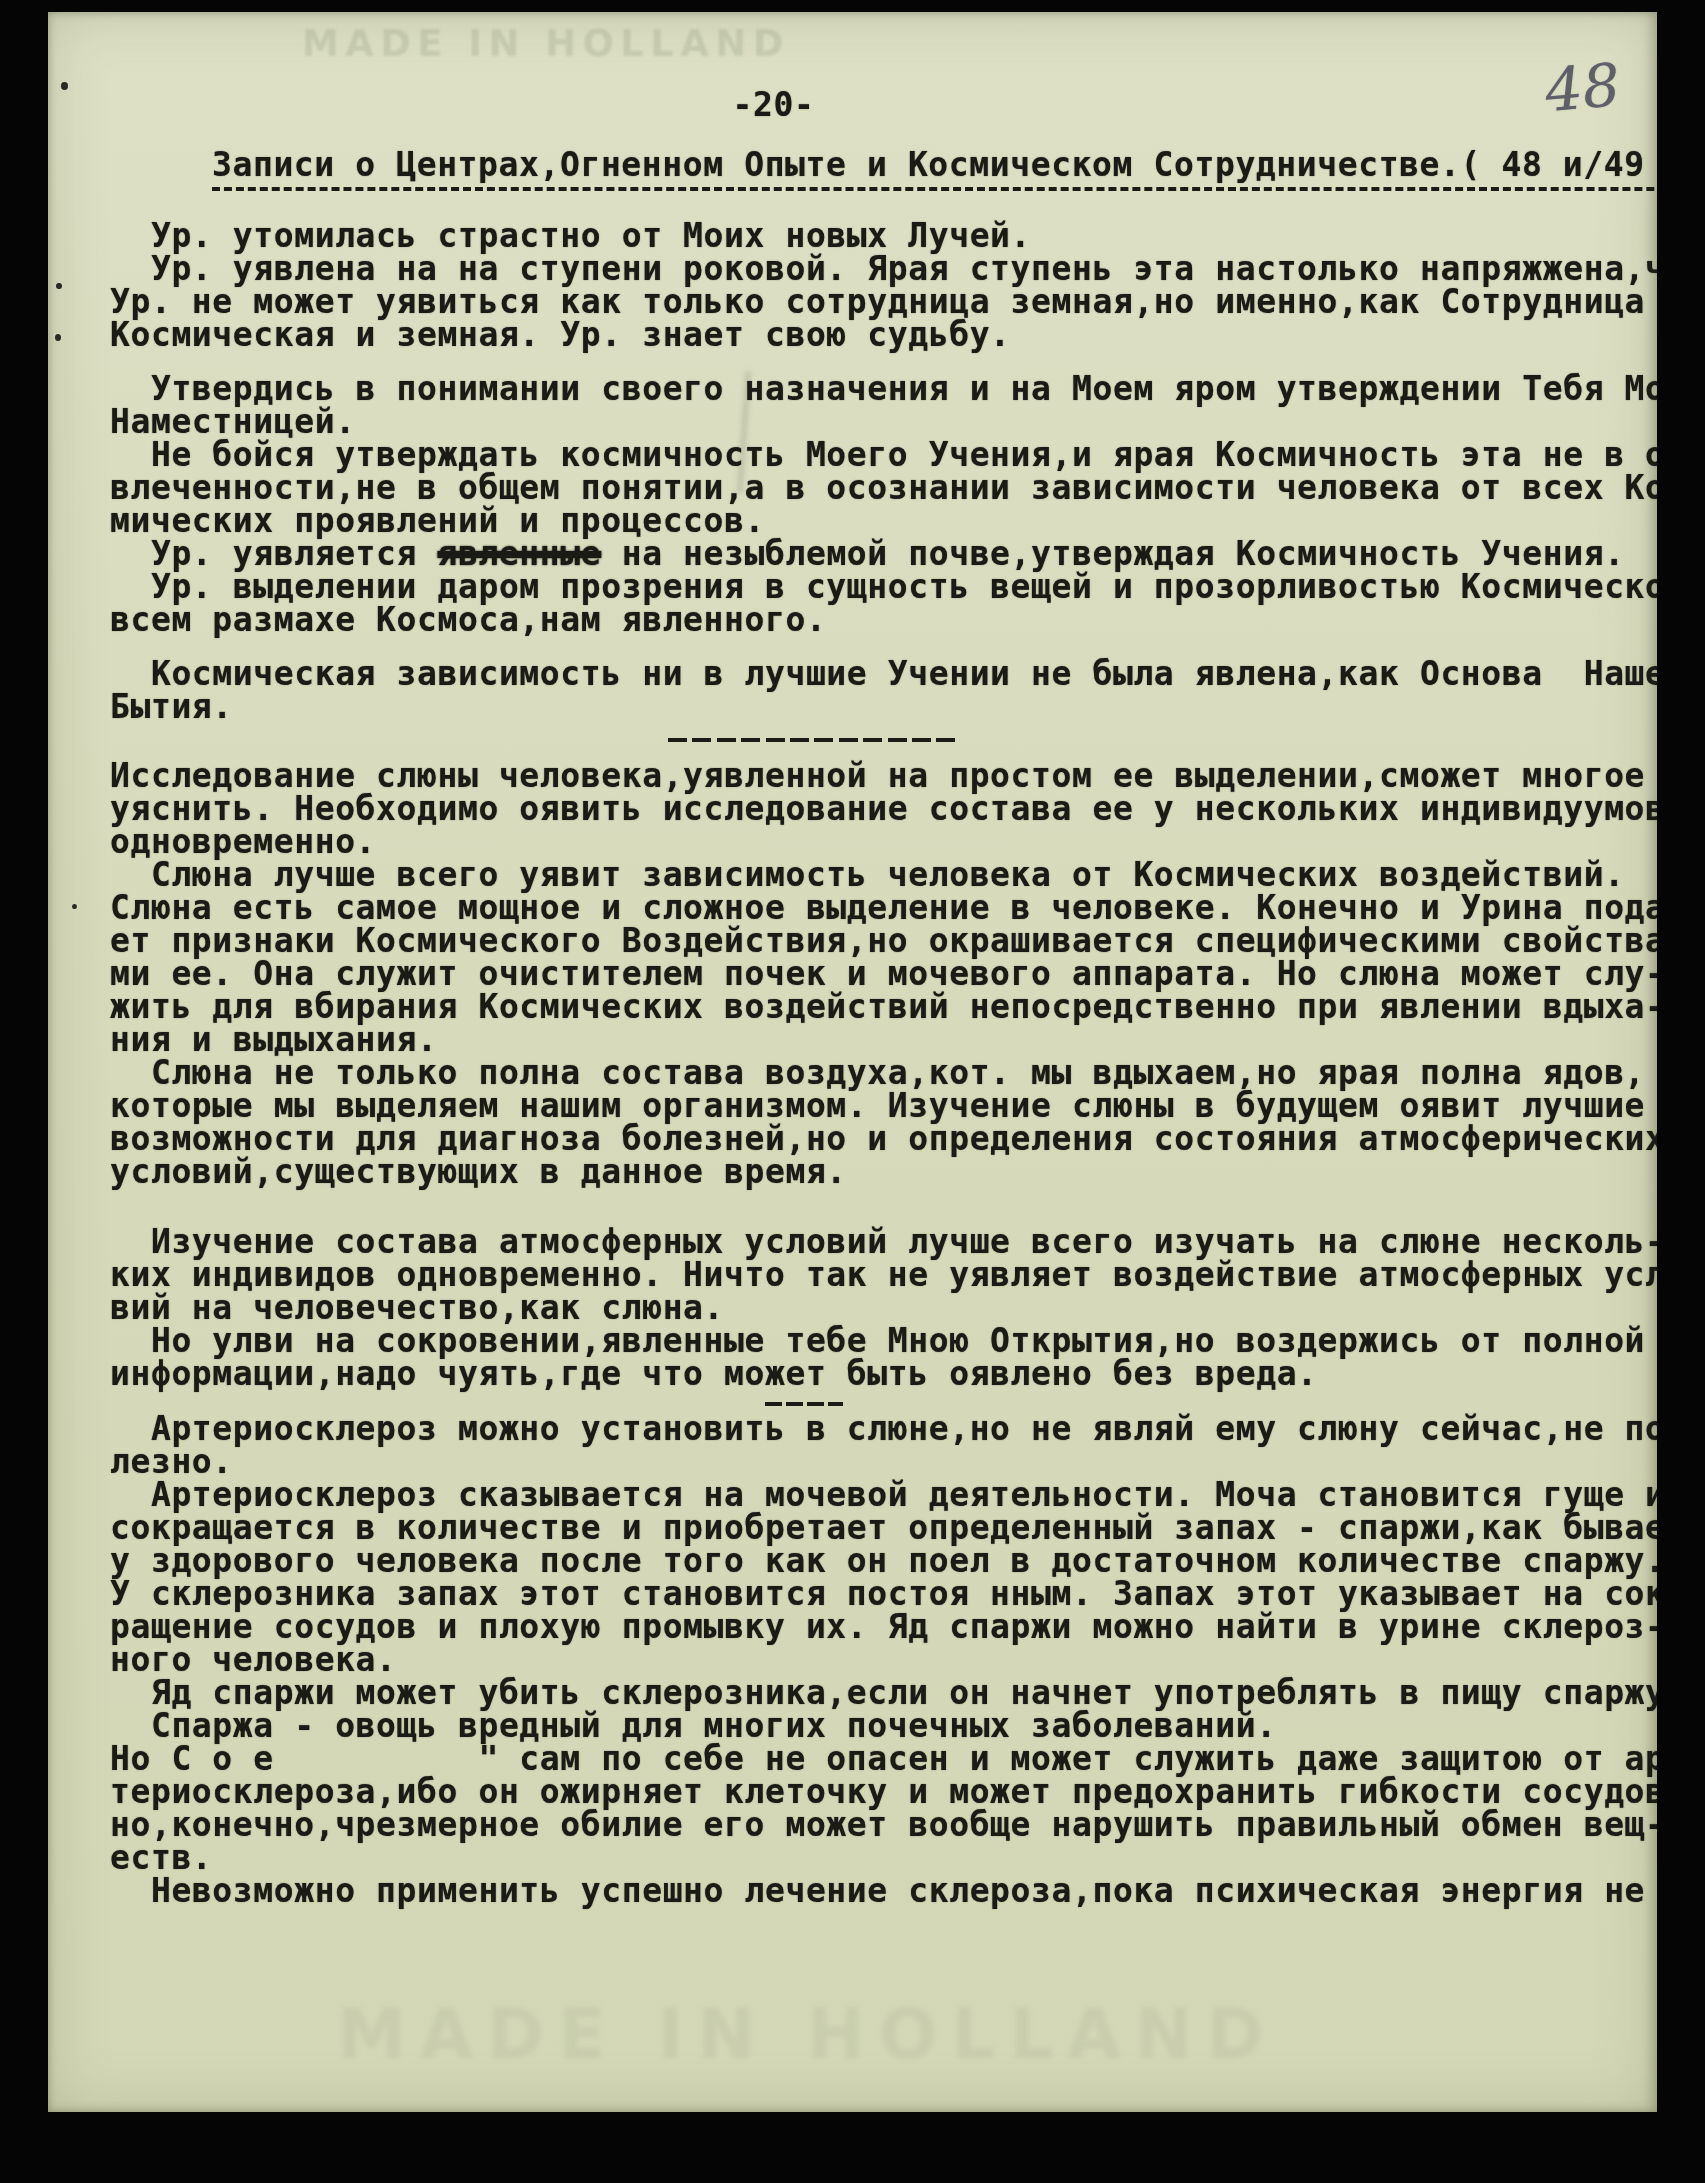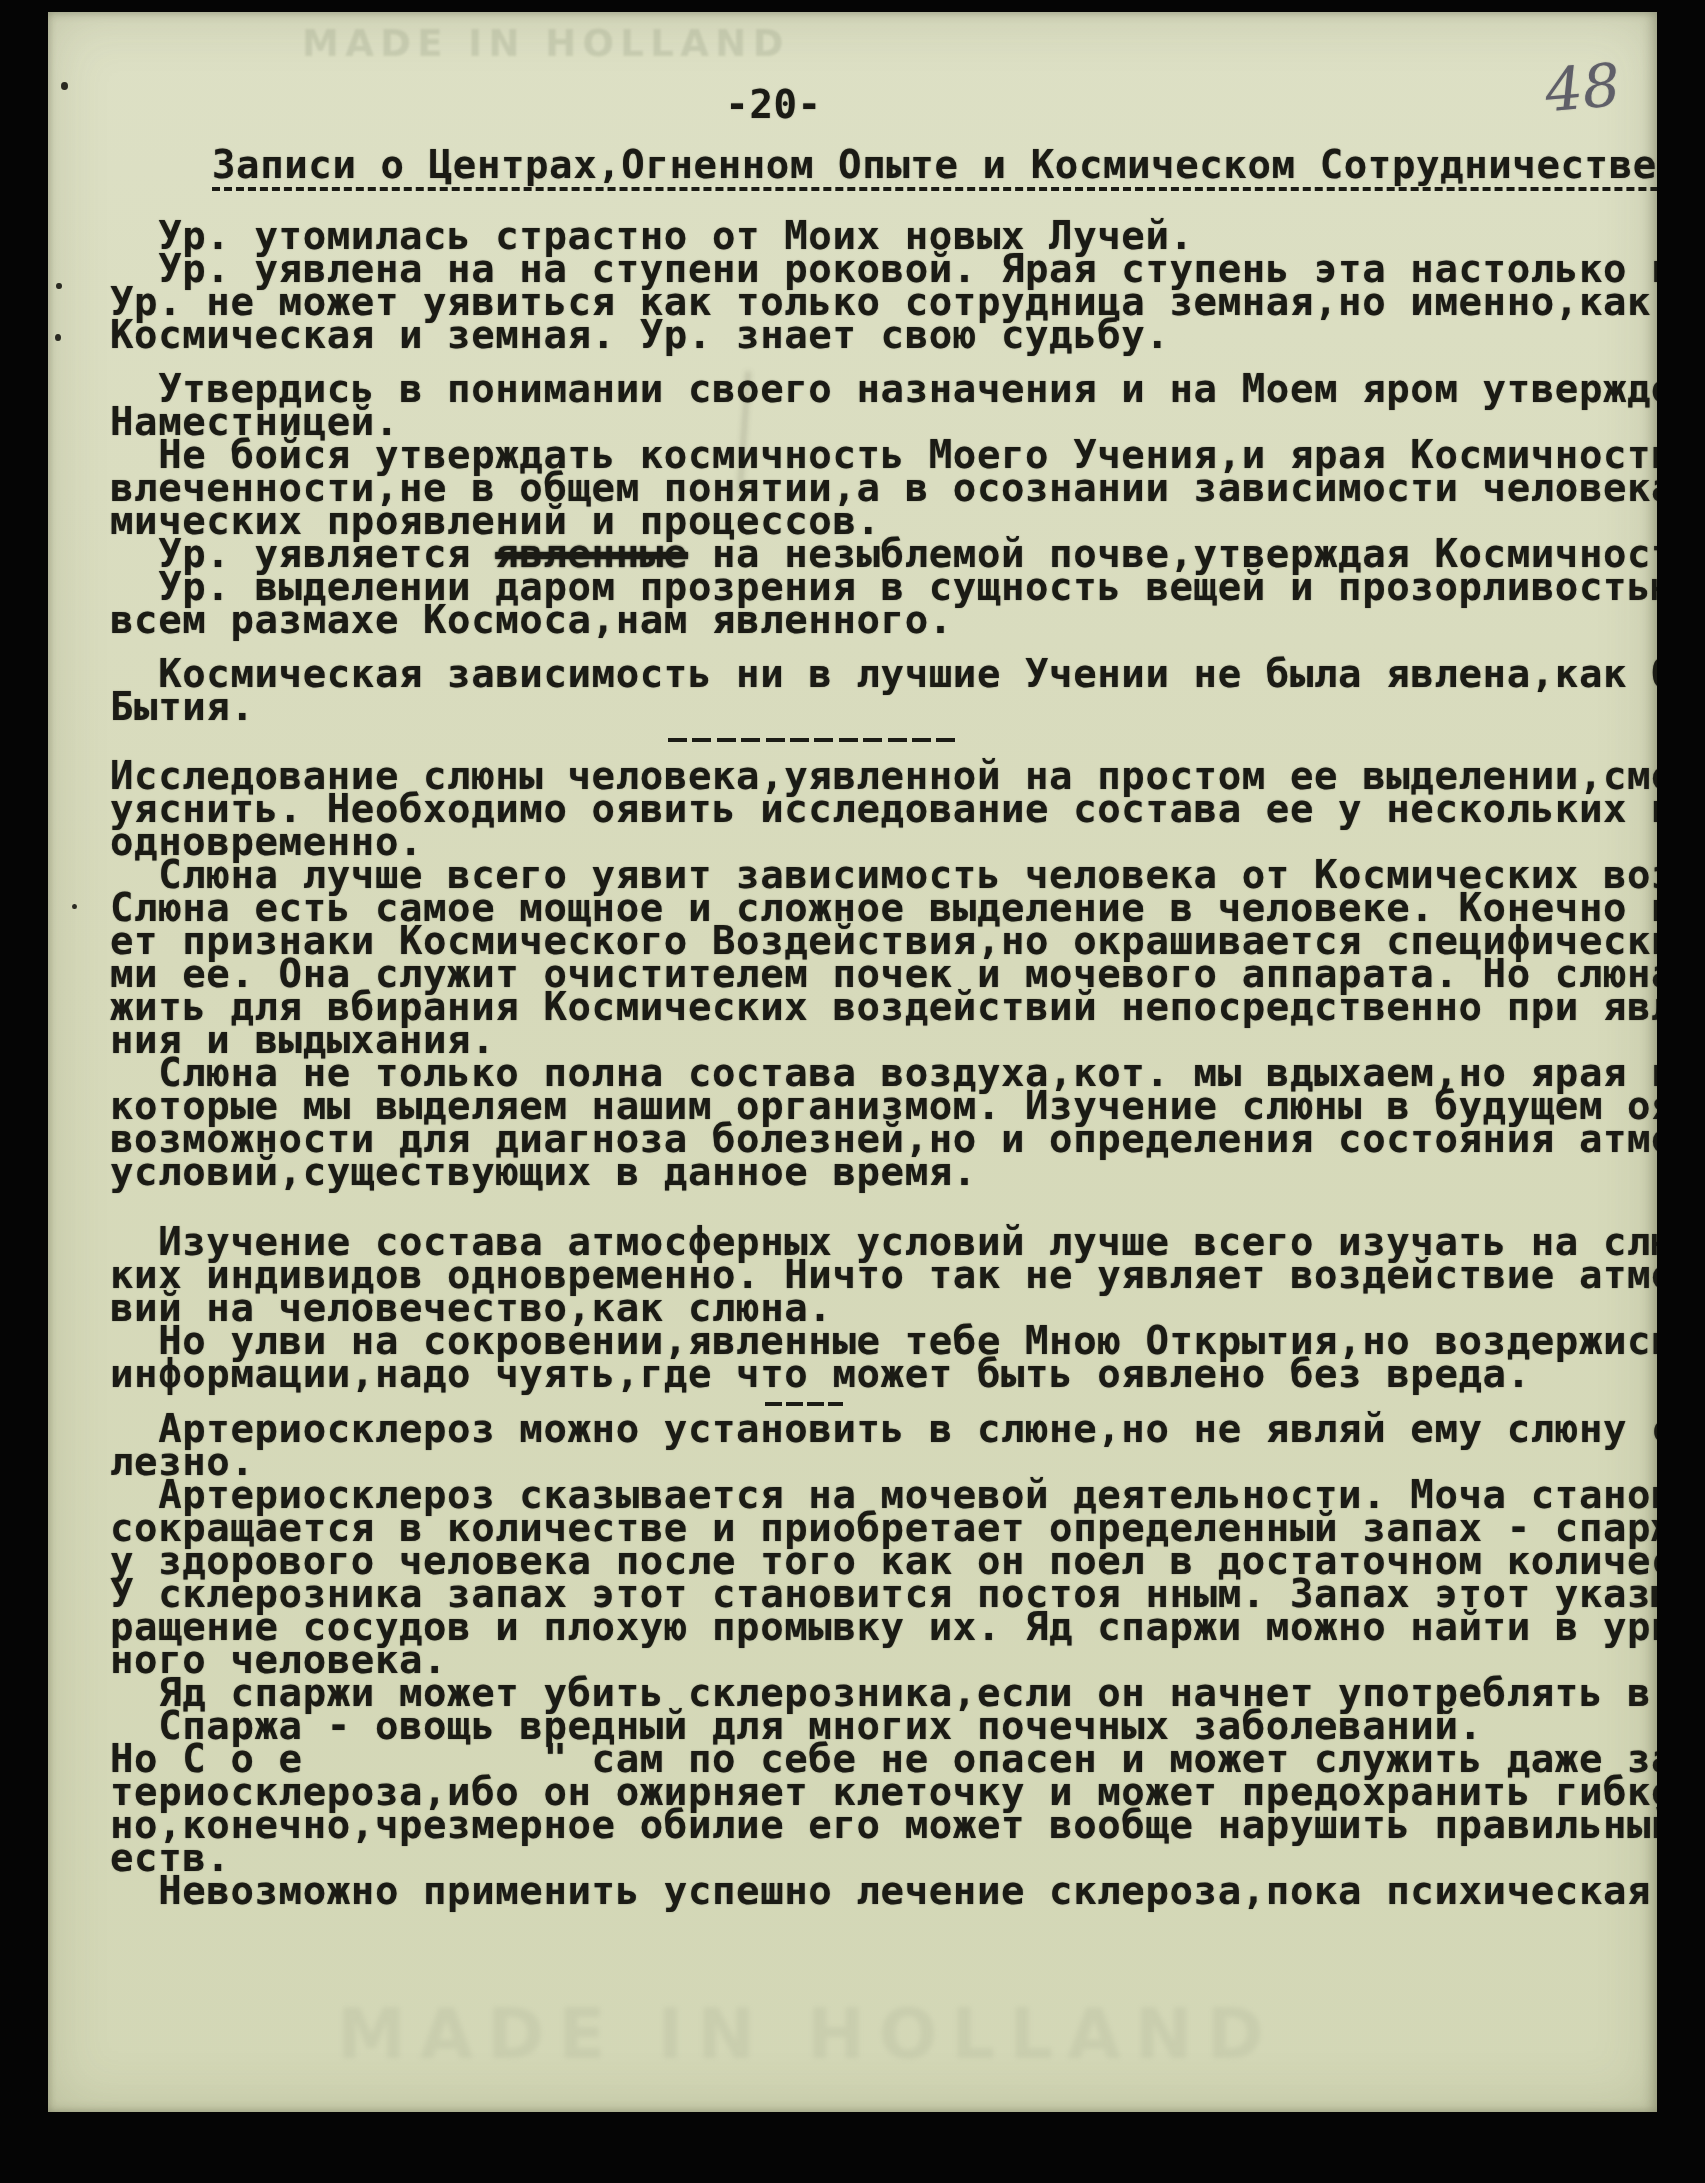--- a/index.html
+++ b/index.html
@@ -10,21 +10,21 @@
   }
   .paper{
     position:absolute;left:48px;top:11.6px;width:1609px;height:2100px;
     background:linear-gradient(180deg,#dde0c5 0%,#d7dabb 45%,#d3d7b6 100%);
     box-shadow:inset 0 0 58px rgba(90,95,60,.22), inset -5.1px 0 10.3px rgba(60,60,40,.28), inset 2.6px 0 6.4px rgba(60,60,40,.18);
     overflow:hidden;
   }
   .tw{
     font-family:"DejaVu Sans Mono","Liberation Mono",monospace;
     font-weight:bold;
-    font-size:39px;line-height:33px;letter-spacing:0.6px;
+    font-size:33px;line-height:33px;letter-spacing:0.6px;
     color:#1b1b15;
     white-space:pre;
     margin:0;
     text-shadow:0 0 1.3px rgba(25,25,18,.55);
   }
   .content{position:relative;padding:207px 19px 0 62px;}
   .pagenum{position:absolute;top:76px;left:50%;transform:translateX(-50%) translateX(-79px);}
   .hand48{
     position:absolute;top:41px;right:37px;
     font-family:"DejaVu Serif","Liberation Serif",serif;

